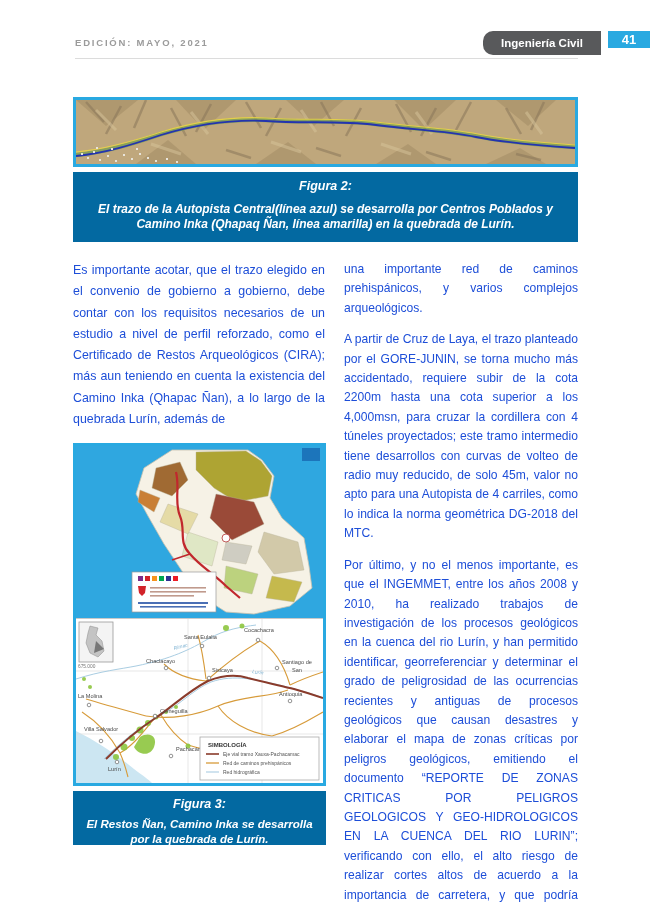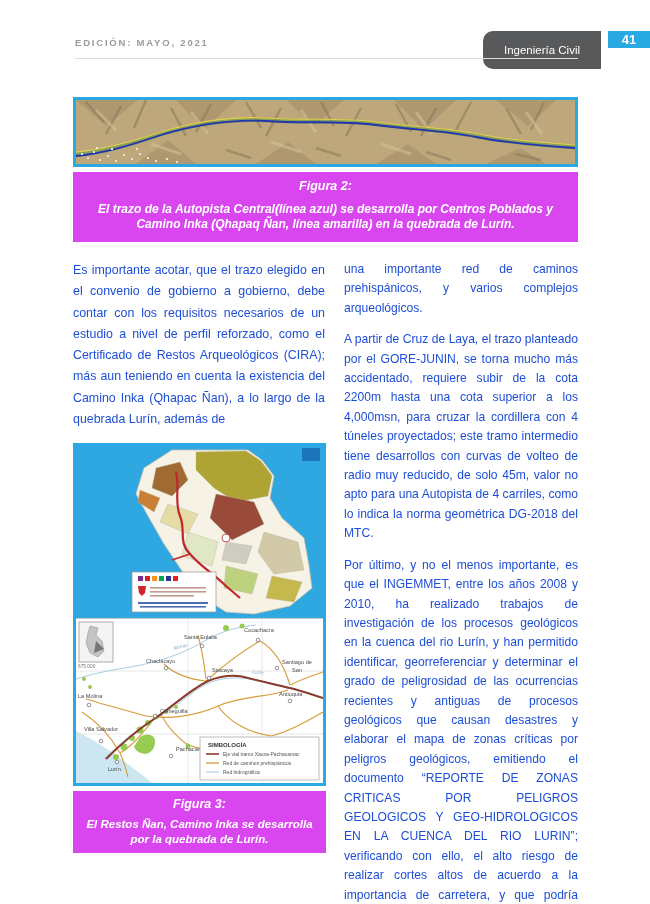--- a/index.html
+++ b/index.html
@@ -2,37 +2,37 @@
 <html><head>
 <meta charset="utf-8">
 <style>
   html,body{margin:0;padding:0;background:#ffffff;}
   .page{position:relative;width:650px;height:904px;background:#fff;overflow:hidden;
         font-family:"Liberation Sans",sans-serif;}
   .abs{position:absolute;}
 
   
   .edition{left:75px;top:37px;font-size:9.5px;letter-spacing:1.8px;color:#9b9b9b;font-weight:bold;}
-  .badge{left:483px;top:31px;width:118px;height:38px;background:#58595b;color:#fff;
-         border-radius:10px 0 0 10px;font-size:11.5px;font-weight:normal;
+  .badge{left:483px;top:31px;width:118px;height:24px;background:#58595b;color:#fff;
+         border-radius:10px 0 0 10px;font-size:11.5px;font-weight:bold;
          display:flex;align-items:center;justify-content:center;}
   .pagenum{left:608px;top:31px;width:42px;height:17px;background:#29a9e1;color:#fff;
            font-size:13px;font-weight:bold;display:flex;align-items:center;justify-content:center;}
   .rule{left:75px;top:58px;width:503px;height:1px;background:#dcdcdc;}
 
   
   .strip{left:73px;top:97px;width:505px;height:70px;border:3px solid #29a9e1;box-sizing:border-box;background:#bfa77c;}
   .strip svg{display:block;width:100%;height:100%;}
 
   
-  .capbox{background:#d946ef;color:#ffffff;font-weight:bold;font-style:italic;text-align:center;}
+  .capbox{background:#0369a1;color:#ffffff;font-weight:bold;font-style:italic;text-align:center;}
   .cap2{left:73px;top:172px;width:505px;height:70px;}
   .cap-title{padding-top:7px;font-size:12.5px;}
   .cap2 .cap-text{margin:9px auto 0;width:478px;font-size:12px;line-height:15px;text-align:center;}
-  .cap3{left:73px;top:791px;width:253px;height:62px;}
+  .cap3{left:73px;top:791px;width:253px;height:54px;}
   .cap3 .cap-title{padding-top:6px;font-size:12.5px;}
   .cap3 .cap-text{margin:6px auto 0;width:233px;font-size:11.5px;line-height:14.5px;}
 
   
   .col-left{left:73px;top:260px;width:252px;}
   .col-right{left:344px;top:260px;width:234px;}
   p.body{margin:0 0 12px 0;color:#1d4ed8;text-align:justify;}
   .col-left p.body{font-size:12.4px;line-height:21.3px;}
   .col-right p.body{font-size:12.1px;line-height:19.4px;}
 

